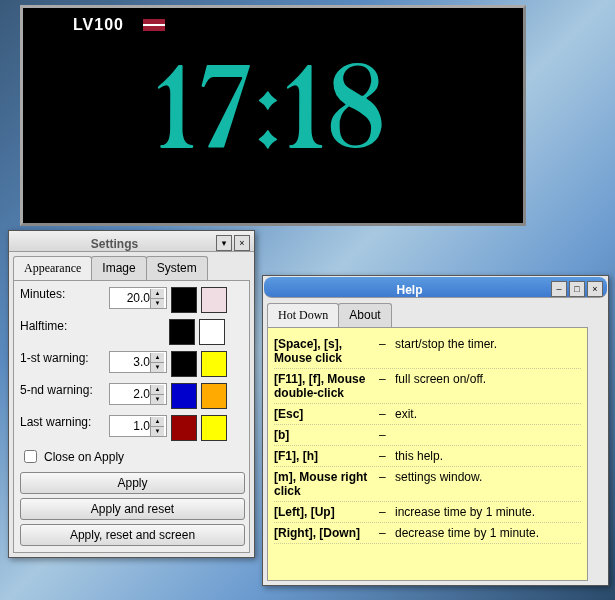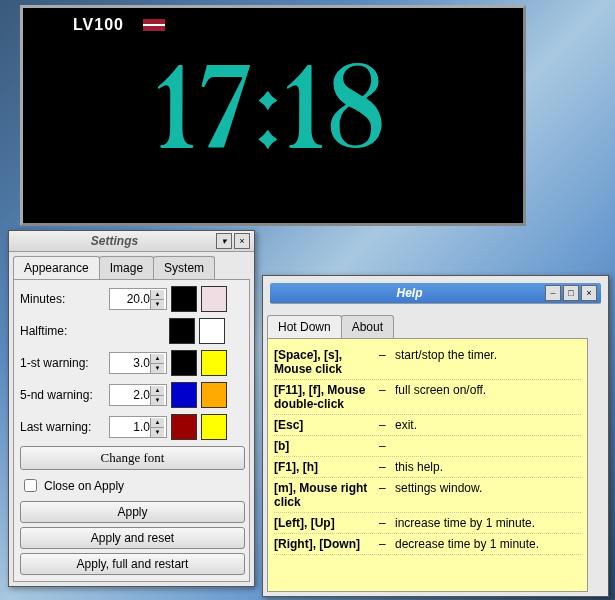--- a/index.html
+++ b/index.html
@@ -57,30 +57,29 @@
   
   .win {
     position: absolute;
     background: #e8e8e8;
     border: 1px solid #555;
     box-shadow: 2px 2px 6px rgba(0,0,0,0.4);
   }
   .titlebar {
     height: 20px;
     display: flex;
-    align-items: center;
+    align-items: flex-end;
     padding: 0 4px;
     background: linear-gradient(to bottom, #f0f0f0, #d8d8d8);
     border-bottom: 1px solid #999;
-    font-style: italic;
   }
   .titlebar.blue {
     background: linear-gradient(to bottom, #5a9ae0, #3e7ad0);
-    border-radius: 2px;
-    margin: 7px;
+    border-radius: 8px;
+    margin: 1px;
   }
   .title-text {
     flex: 1;
     text-align: center;
     font-weight: bold;
     color: #555;
   }
   .titlebar.blue .title-text { color: #fff; }
   .title-btns {
     display: flex;
@@ -109,32 +108,33 @@
     border: 1px solid #999;
     background: #ddd;
     border-bottom: none;
     margin-right: -1px;
     border-radius: 3px 3px 0 0;
   }
   .tab.active {
     background: #eee;
     position: relative;
     z-index: 2;
+    font-family: Liberation Serif, serif;
   }
   .tab-body {
     margin: 0 4px 4px 4px;
     border: 1px solid #999;
     background: #eee;
     padding: 6px;
   }
 
   
   .srow {
     display: flex;
-    align-items: center;
+    align-items: flex-start;
     margin-bottom: 6px;
     gap: 4px;
   }
   .srow label { width: 85px; }
   .spinbox {
     display: flex;
     align-items: center;
     border: 1px solid #999;
     background: #fff;
     width: 56px;
@@ -303,30 +303,29 @@
         <input value="1.0" style="">
         <div class="spinbtns">
             <div>▲</div>
             <div>▼</div>
           </div>
       </div>
       <div class="swatch" style="background:#990000"></div>
       <div class="swatch" style="background:#ffff00"></div>
     </div>
 
-    <div class="btn changefont">Change font</div>
 
     <div class="check">
       <input type="checkbox" style="">
       <span>Close on Apply</span>
     </div>
 
     <div class="btn">Apply</div>
     <div class="btn">Apply and reset</div>
-    <div class="btn">Apply, full and restart</div>
+    <div class="btn">Apply, reset and screen</div>
   </div>
 </div>
 
 <div class="win" id="help-win">
   <div class="titlebar blue">
     <span class="title-text">Help</span>
     <div class="title-btns">
       <div class="title-btn">–</div>
       <div class="title-btn">□</div>
       <div class="title-btn">×</div>

